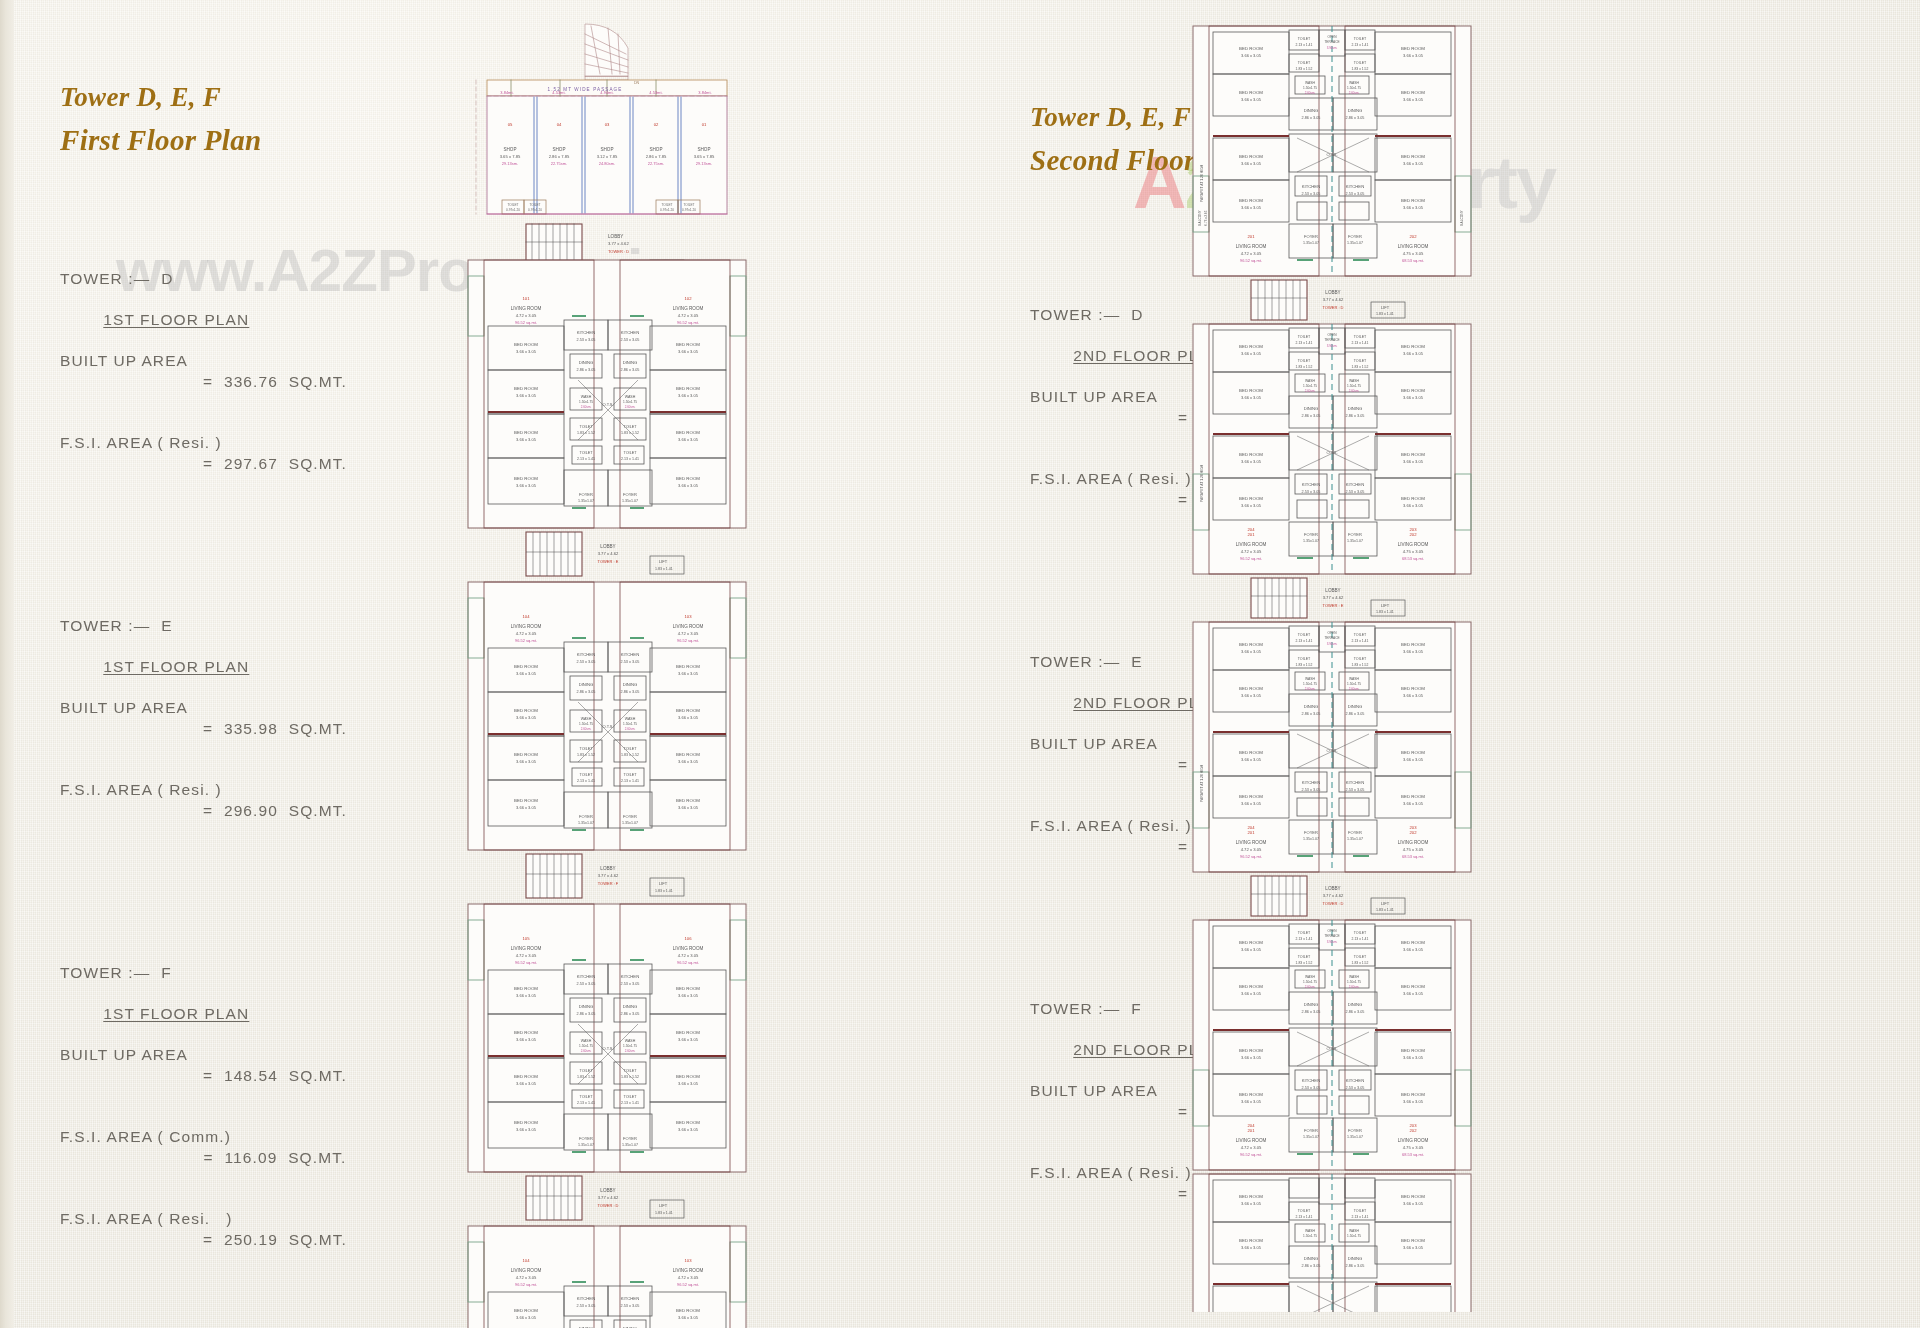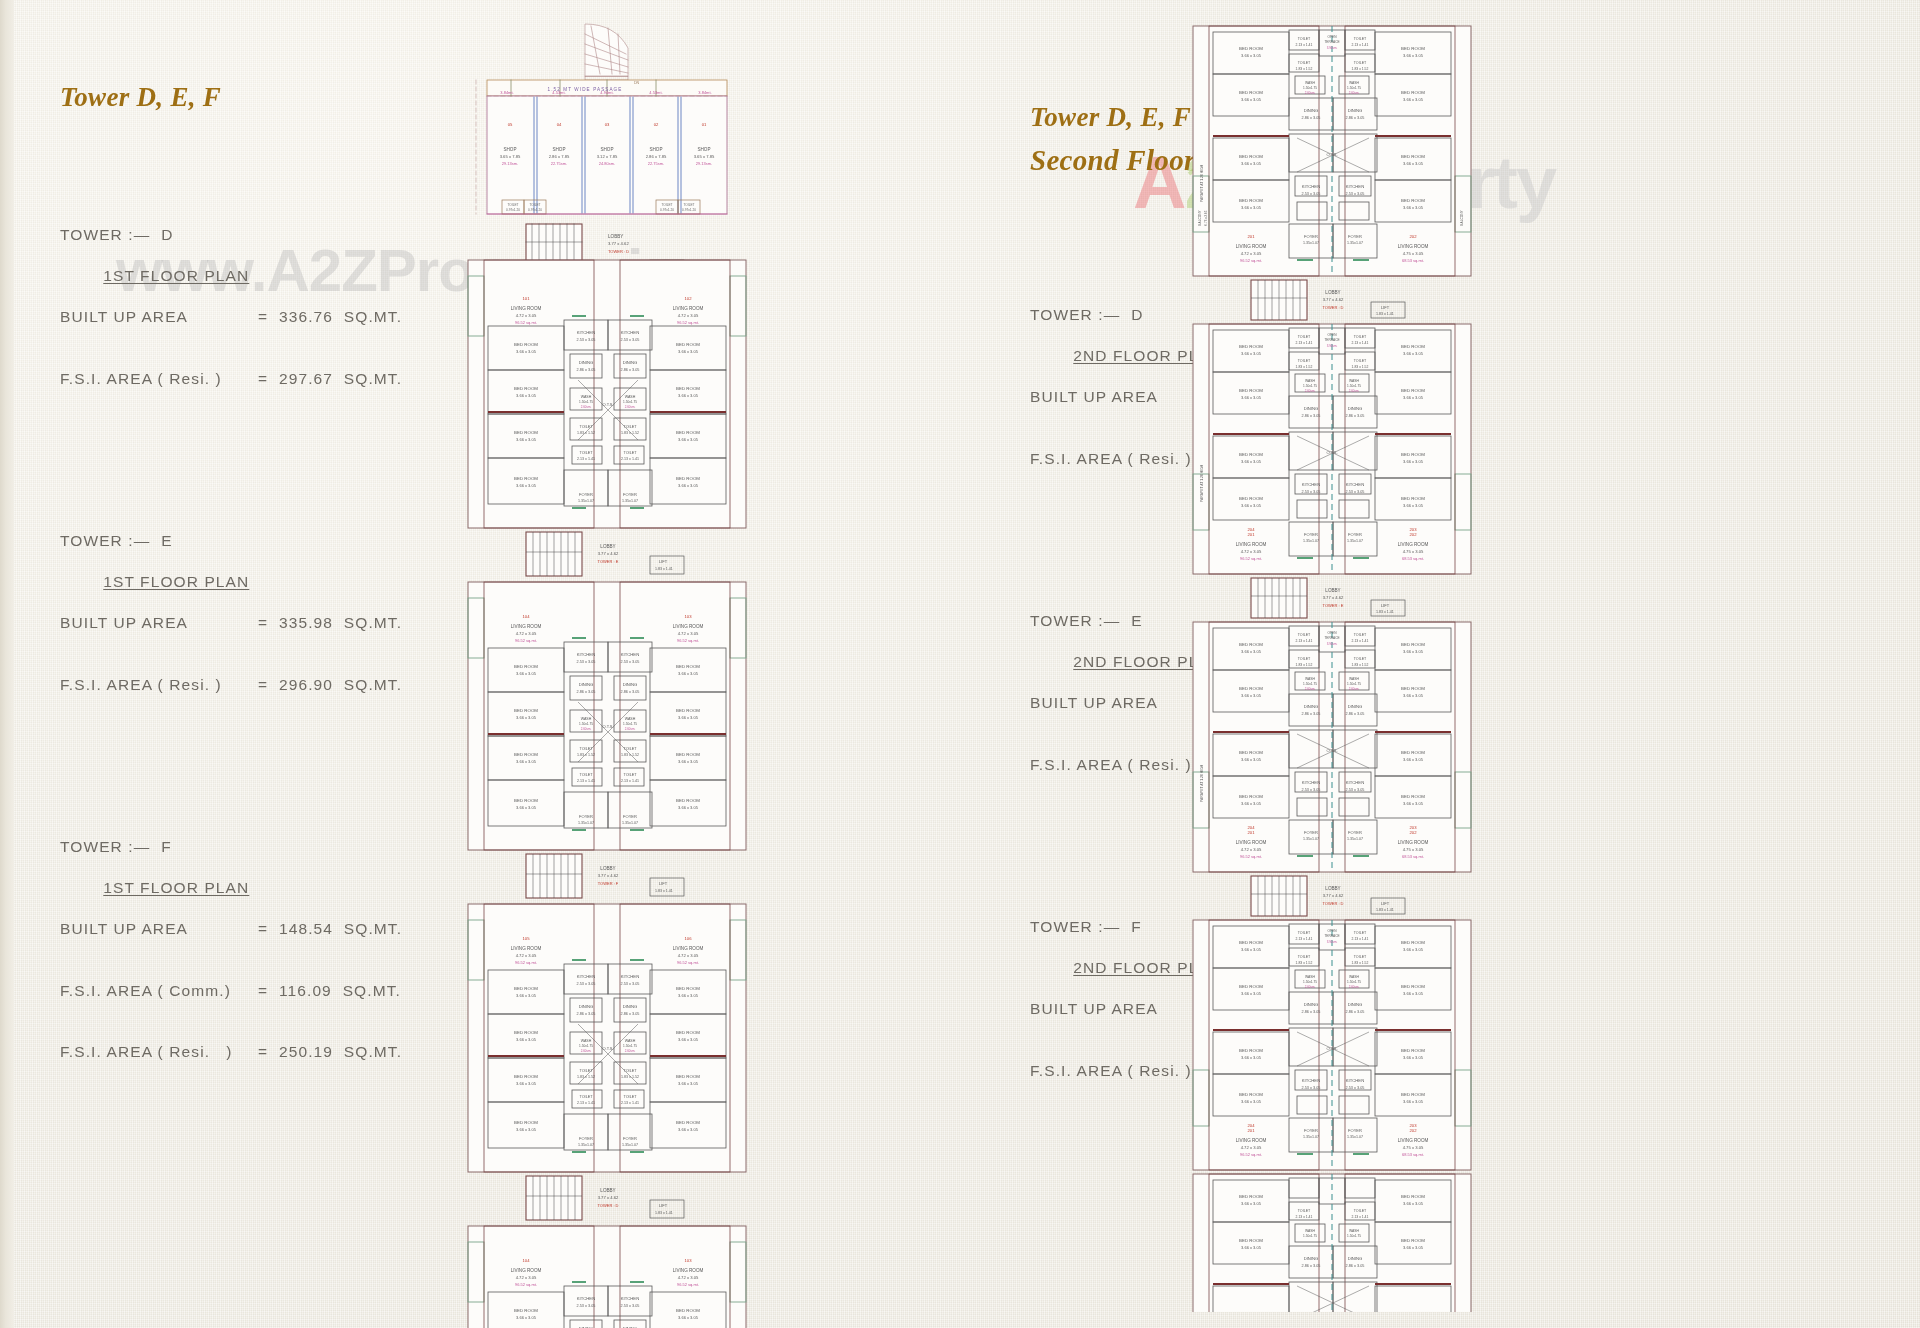--- a/index.html
+++ b/index.html
@@ -25,21 +25,21 @@
   .panel{position:absolute;}
   .ttl{
     font-family:"Liberation Serif",serif;font-style:italic;font-weight:700;
     color:#9e6f14;letter-spacing:.3px;
   }
   .ttl.l1{font-size:27px;}
   .ttl.l2{font-size:29px;margin-top:11px;}
   .specs{margin-top:30px;color:#6e6a63;font-size:15.5px;line-height:20.5px;letter-spacing:1.1px;white-space:pre;}
   .spec-group{margin-bottom:19px;}
   .u{text-decoration:underline;text-underline-offset:2px;}
-  .kv{display:flex;}
+  .kv{display:flex;flex-direction:column;}
   .kv .k{width:198px;display:inline-block;}
   .kv .v{display:inline-block;text-align:center;}
 
   
   .wm-text{
     position:absolute;font-family:"Liberation Sans",sans-serif;font-weight:700;
     font-size:60px;color:rgba(150,150,155,.26);letter-spacing:-1px;white-space:nowrap;
     pointer-events:none;
   }
   .wm-logo{position:absolute;pointer-events:none;white-space:nowrap;
@@ -66,20 +66,21 @@
 
   <div class="wm-logo" style="left:1133px;top:140px;">
     <span class="wmA">A</span><span class="wm2">2</span><span class="wmZ">Z</span><span class="wmP">P</span><span class="wmr">r</span><span class="wmo">o</span><span class="wmp2">p</span><span class="wme">e</span><span class="wmrt">r</span><span class="wmrt">t</span><span class="wmrt">y</span>
   </div>
   <svg class="wm-roof" style="left:1185px;top:152px;" width="50" height="34" viewBox="0 0 50 34">
     <path d="M4 22 L25 5 L46 22" fill="none" stroke="#8fbf3f" stroke-width="4"></path>
   </svg>
 
   <div class="panel" style="left:60px;top:82px;width:430px;">
     <div class="ttl l1">Tower D, E, F</div>
+    <div class="ttl l2">First Floor Plan</div>
 
     <div class="specs">
       <div class="spec-group">
         <div>TOWER :—  D</div>
         <div class="u" style="display:inline-block;">1ST FLOOR PLAN</div>
         <div class="kv"><span class="k">BUILT UP AREA</span><span class="v">=  336.76  SQ.MT.</span></div>
         <div class="kv"><span class="k">F.S.I. AREA ( Resi. )</span><span class="v">=  297.67  SQ.MT.</span></div>
       </div>
       <div class="spec-group">
         <div>TOWER :—  E</div>

